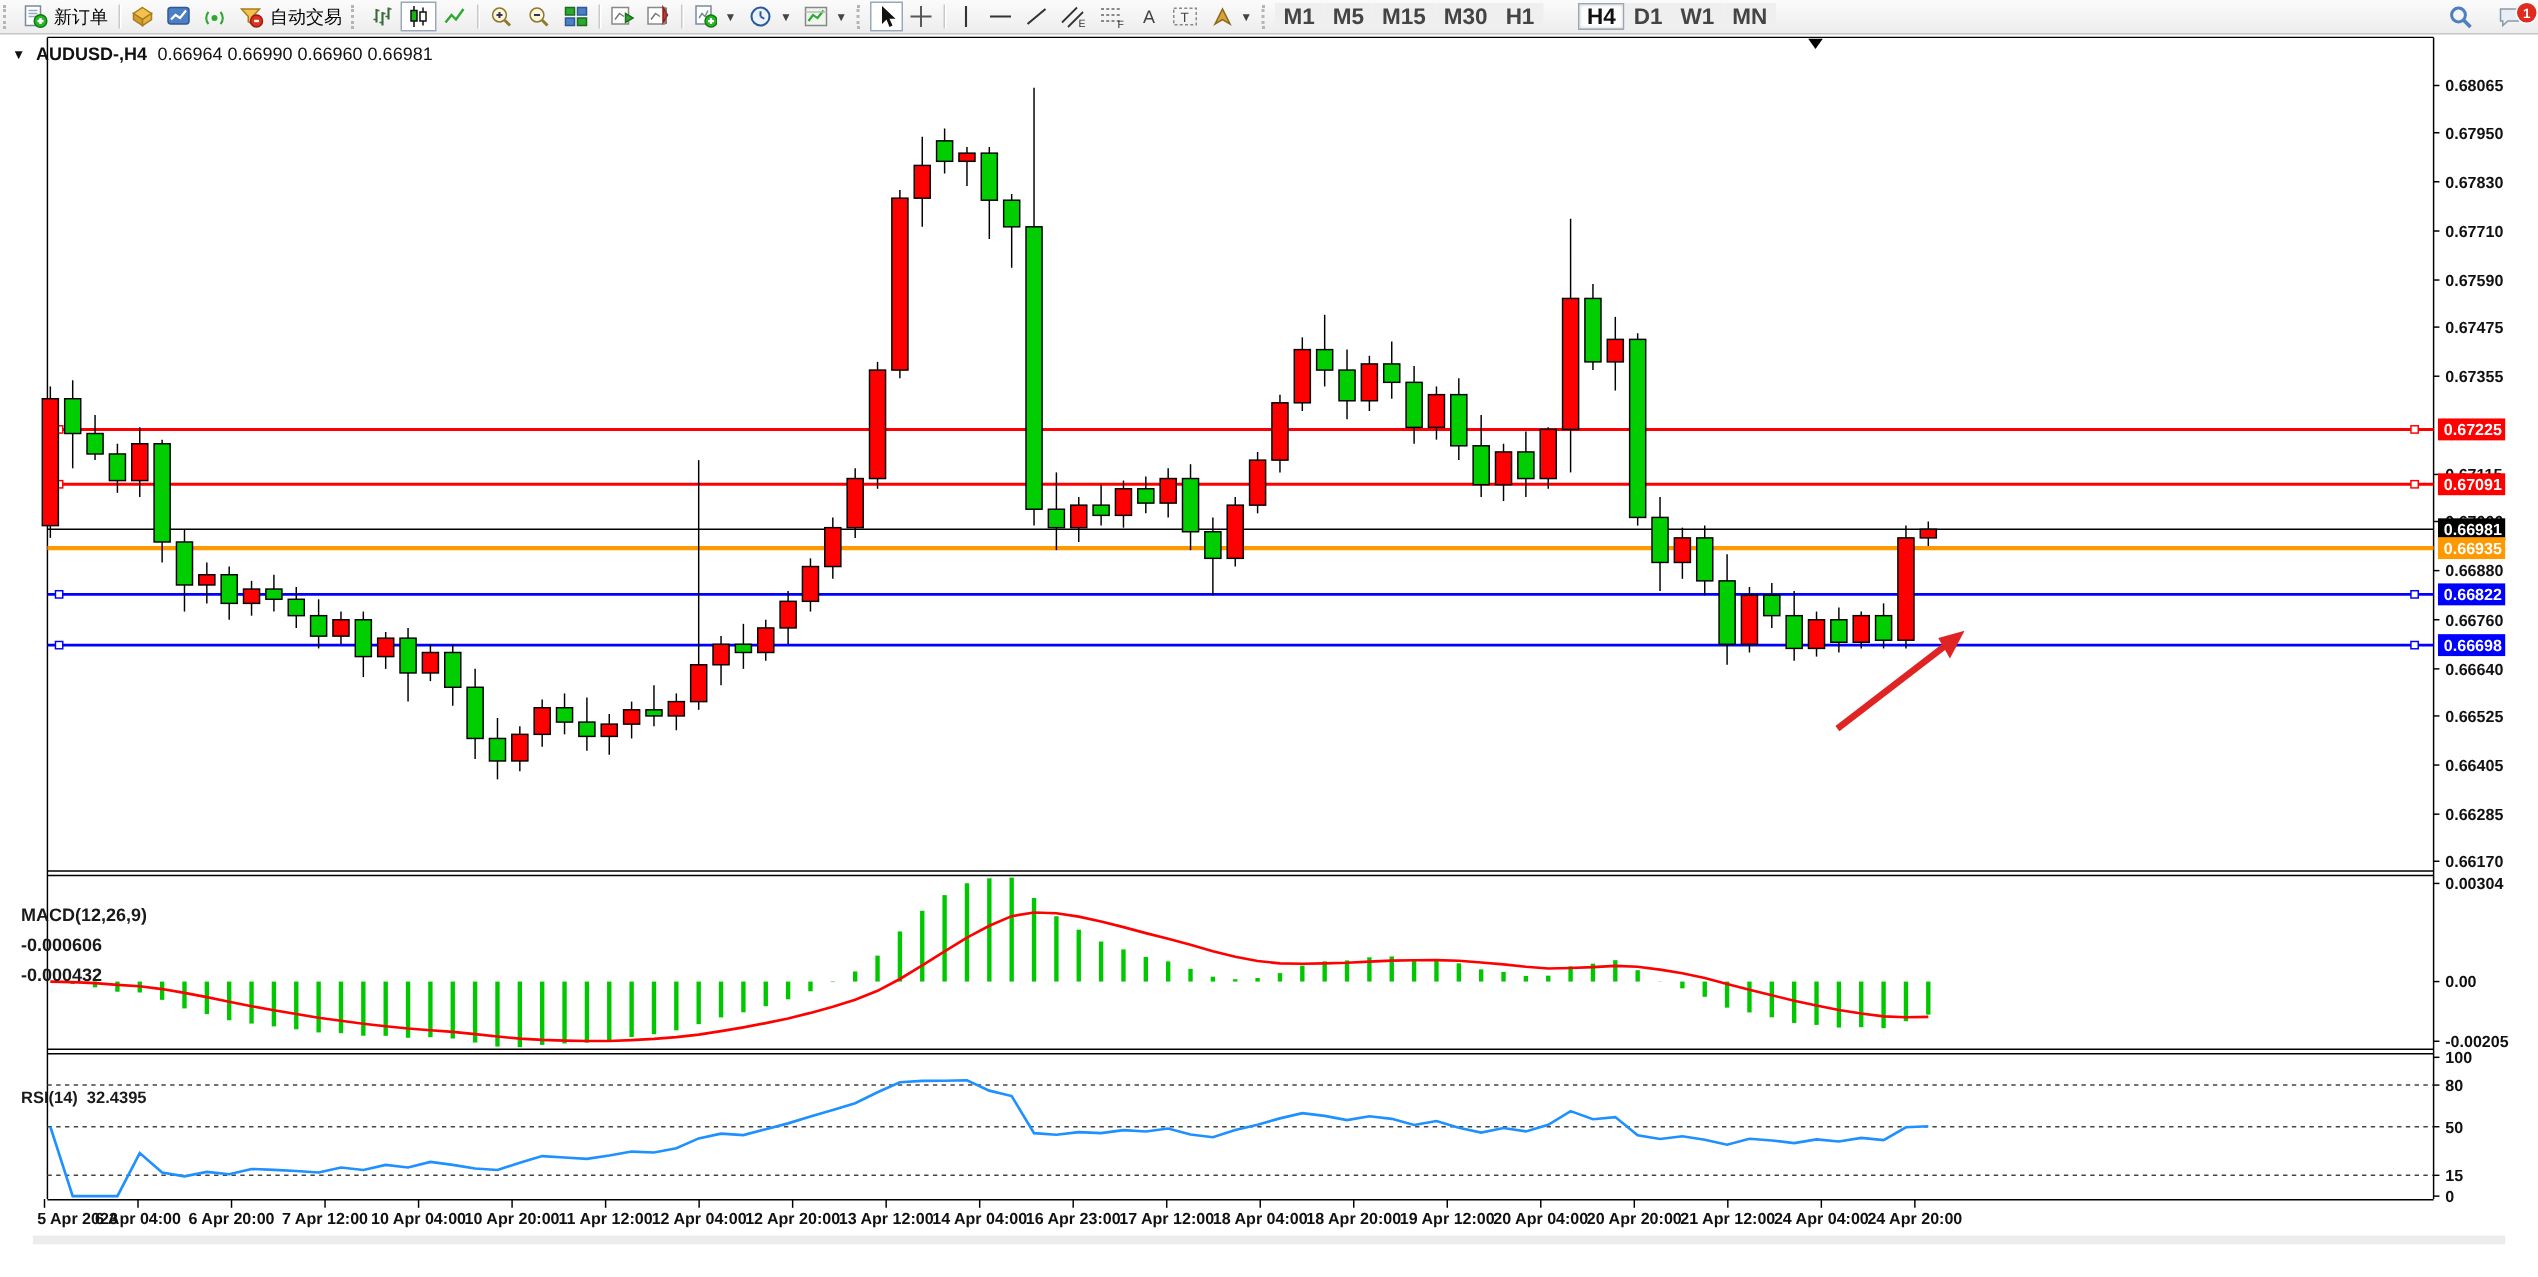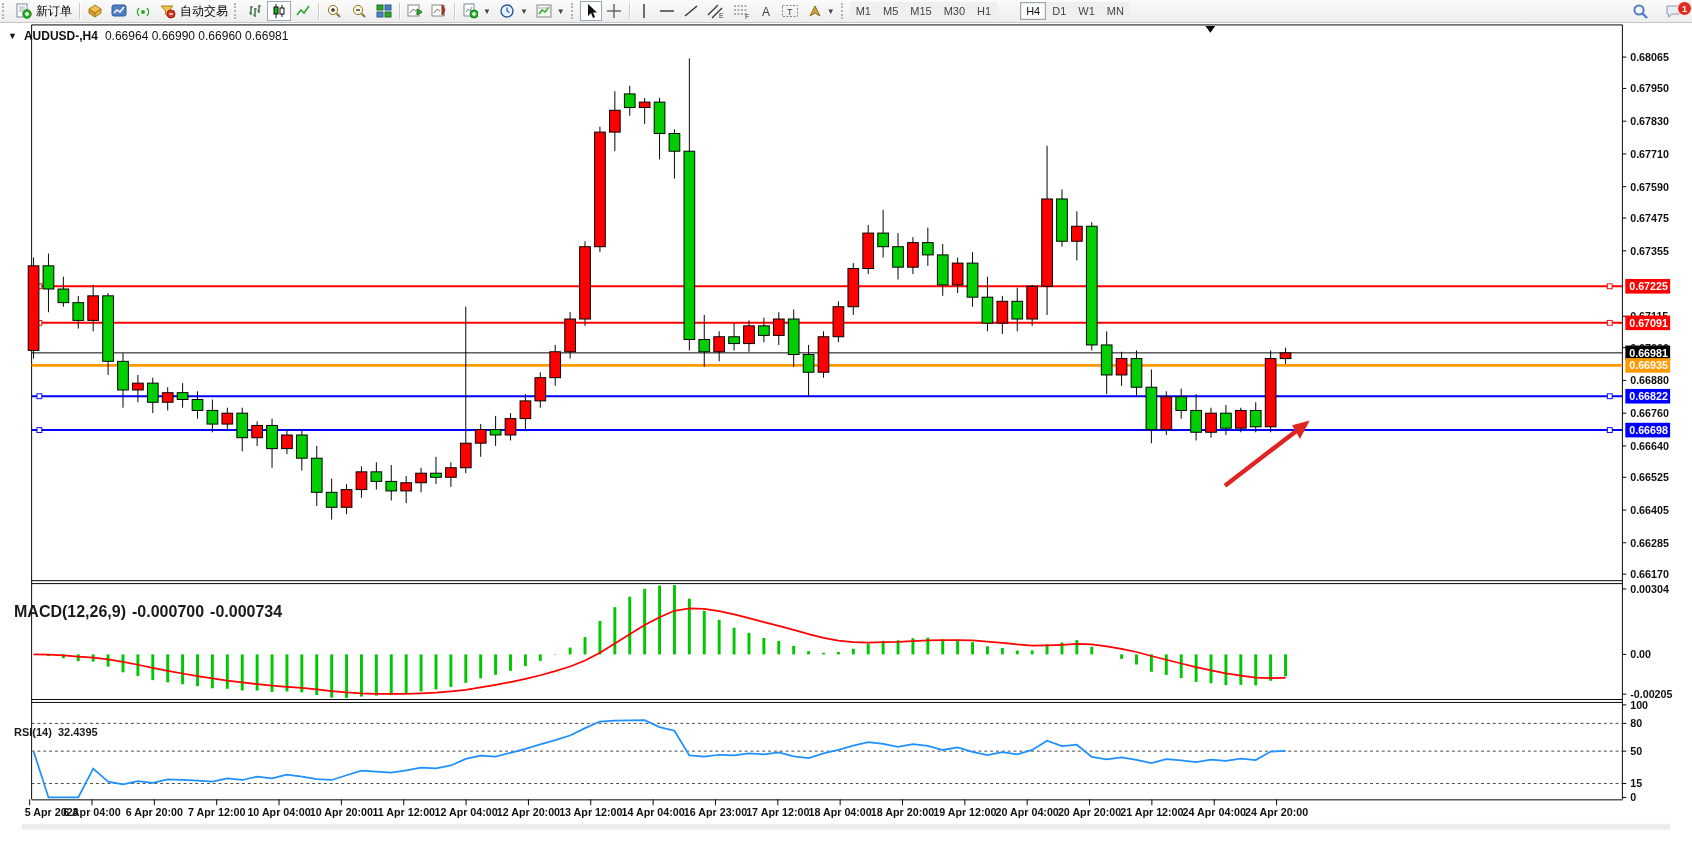--- a/index.html
+++ b/index.html
@@ -7,32 +7,32 @@
   #app{position:relative;width:1480px;height:851px;background:#fff;}
   
   #toolbar{position:absolute;left:0;top:0;width:1692px;height:22px;background:linear-gradient(#fbfbfb,#ededed);
     border-bottom:1px solid #c6c6c6;display:flex;align-items:center;font-size:12px;color:#222;z-index:5;}
   .grip{width:5px;height:16px;margin:0 2px;border-left:2px dotted #b5b5b5;}
   .tb-btn{height:20px;min-width:22px;display:inline-flex;align-items:center;justify-content:center;gap:4px;
     padding:0 3px;border:1px solid transparent;background:transparent;font-size:12px;cursor:default;}
   .tb-btn.pressed{background:#fff;border:1px solid #98a8b8;}
   .tb-sep{width:1px;height:16px;background:#c9c9c9;margin:0 3px;box-shadow:1px 0 0 #fff;}
   .dd{font-size:8px;color:#444;margin-left:1px;}
-  .tf-btn{height:18px;padding:0 5px;font-size:11px;font-weight:400;color:#444;border:1px solid transparent;}
+  .tf-btn{height:18px;padding:0 5px;font-size:15px;font-weight:700;color:#444;border:1px solid transparent;}
   .tf-btn.active{background:#fdfdfd;border:1px solid #9aa6b2;box-shadow:inset 0 0 2px #bbb;color:#111;margin-left:23px;}
   #right-tools{position:absolute;right:6px;top:0;height:22px;display:flex;align-items:center;gap:8px;}
   #noti-badge{position:absolute;top:-1px;right:-7px;background:#e02b20;color:#fff;font-size:9px;font-weight:700;
     border-radius:50%;width:13px;height:13px;display:flex;align-items:center;justify-content:center;border:1px solid #fff;}
   .cjk{font-family:"Liberation Sans","DejaVu Sans",sans-serif;}
   
   #chart-wrap{position:absolute;left:0;top:22px;width:1692px;height:829px;background:#fff;}
   #chart-svg{position:absolute;left:0;top:0;}
   #chart-title{position:absolute;left:8px;top:7px;font-size:12px;font-weight:700;color:#111;display:flex;gap:7px;align-items:center;}
   #chart-title .tri{font-size:9px;}
-  #macd-label{position:absolute;left:14px;top:581px;font-size:16px;font-weight:700;color:#1a1a1a;display:flex;gap:6px;}
+  #macd-label{position:absolute;left:14px;top:581px;font-size:12px;font-weight:700;color:#1a1a1a;display:flex;gap:6px;flex-direction:column;}
   #rsi-label{position:absolute;left:14px;top:704px;font-size:11px;font-weight:700;color:#1a1a1a;display:flex;gap:6px;}
 </style>
 </head>
 <body>
 
 <div id="app">
 
   <div id="toolbar">
     <span class="grip"></span>
 
@@ -678,21 +678,21 @@
       </svg>
 
     <div id="chart-title">
       <span class="tri">▼</span>
       <span>AUDUSD-,H4</span>
       <span style="font-weight:400">0.66964 0.66990 0.66960 0.66981</span>
     </div>
 
     <div id="macd-label">
       <span>MACD(12,26,9)</span>
-      <span>-0.000700</span>
-      <span>-0.000734</span>
+      <span>-0.000606</span>
+      <span>-0.000432</span>
     </div>
     <div id="rsi-label">
       <span>RSI(14)</span>
       <span>32.4395</span>
     </div>
   </div>
 </div>
 
 </body></html>

